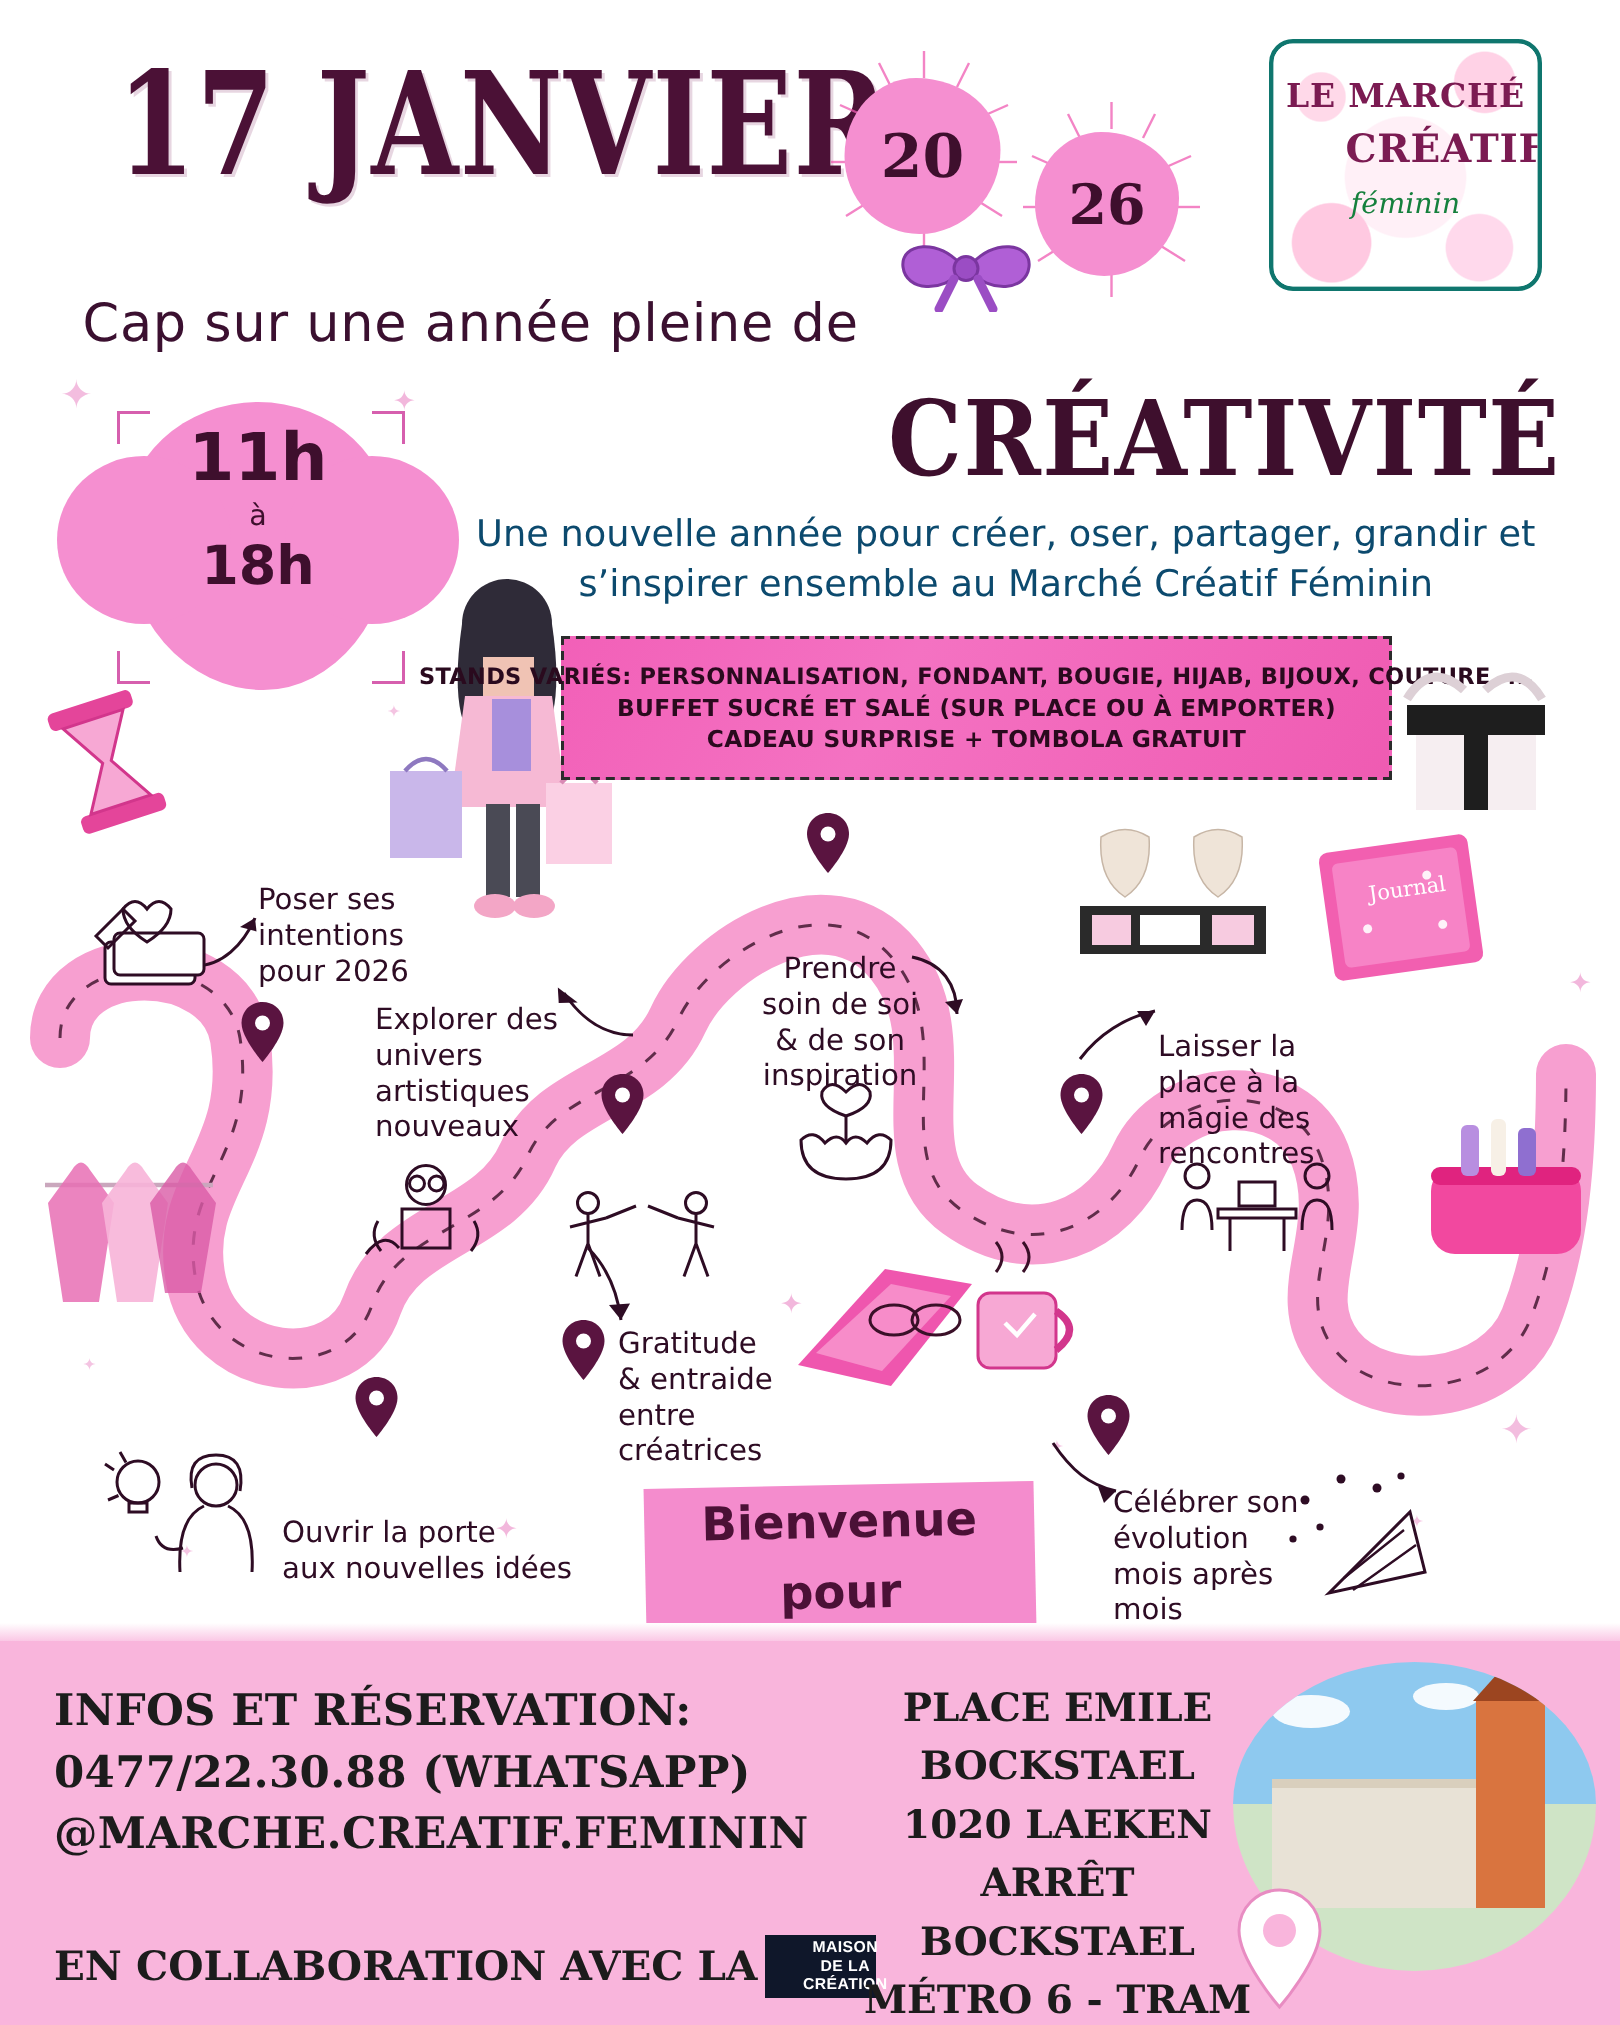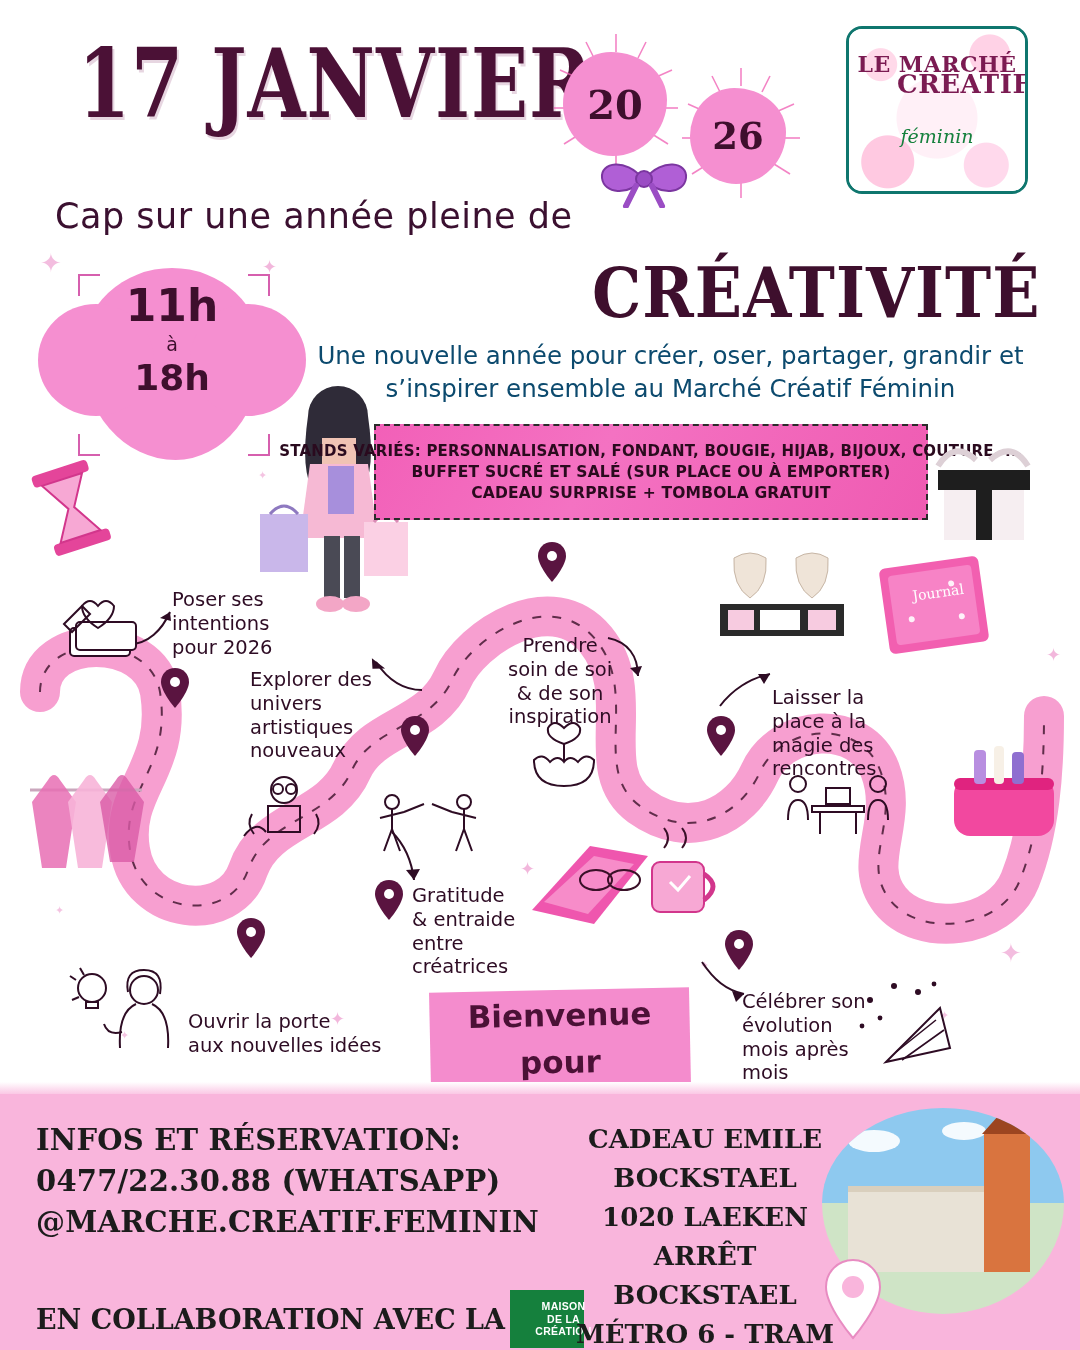--- a/index.html
+++ b/index.html
@@ -78,21 +78,21 @@
       radial-gradient(circle at 22% 82%, #ffc9e1 0 26px, transparent 27px),
       radial-gradient(circle at 78% 84%, #ffd9ec 0 22px, transparent 23px),
       radial-gradient(circle at 50% 55%, #fff0f7 0 40px, transparent 41px),
       #ffffff;
   }
   .logo-t1, .logo-t2, .logo-t3 {
     position: absolute; width: 100%; text-align: center;
     color: #7b1b52;
   }
   .logo-t1 { top: 22px; font-family:"DejaVu Serif",serif; font-weight:700; font-size: 22px; letter-spacing:.5px;}
-  .logo-t2 { top: 40px; font-family:"DejaVu Serif",serif; font-weight:700; font-size: 26px; letter-spacing:.5px;padding-left:48px;}
+  .logo-t2 { top: 56px; font-family:"DejaVu Serif",serif; font-weight:700; font-size: 26px; letter-spacing:.5px;padding-left:48px;}
   .logo-t3 { top: 96px; font-family:"DejaVu Serif",serif; font-style: italic; font-size: 19px; color:#15803d;}
 
   .tagline {
     position: absolute; left: 55px; top: 196px;
     font-family: "DejaVu Sans", sans-serif;
     font-size: 35px;
     color: #3b1030;
     letter-spacing: .5px;
   }
   .creativite {
@@ -213,21 +213,21 @@
     line-height: 1.42;
     letter-spacing: .2px;
   }
   .footer-left .row { display:flex; align-items:center; gap:10px; }
   .collab {
     position:absolute; left: 36px; top: 196px;
     display:flex; align-items:center; gap: 5px;
     font-family:"DejaVu Serif", serif; font-weight:700; font-size: 27px; color:#1c1c1c;
   }
   .mdc {
-    width: 74px; height: 58px; background:#15803d; color:#fff;
+    width: 74px; height: 42px; background:#0f172a; color:#fff;
     font-family:"Liberation Sans",sans-serif; font-weight:700; font-size: 10.5px;
     display:flex; flex-direction:column; align-items:center; justify-content:center;
     line-height:1.18; text-align:center; letter-spacing:.3px;padding-left:33px;
   }
   .footer-center {
     position:absolute; left: 560px; top: 26px; width: 290px;
     text-align:center;
     font-family: "DejaVu Serif", serif; font-weight: 700; color:#1c1c1c;
     font-size: 26px; line-height: 1.5;
   }
@@ -625,21 +625,21 @@
     <div class="collab">
       <span>EN COLLABORATION AVEC LA</span>
       <span class="mdc">
         <span>MAISON</span>
         <span>DE LA</span>
         <span>CRÉATION</span>
       </span>
     </div>
 
     <div class="footer-center">
-      <div>CADEAU EMILE BOCKSTAEL</div>
+      <div>PLACE EMILE BOCKSTAEL</div>
       <div>1020 LAEKEN</div>
       <div>ARRÊT BOCKSTAEL</div>
       <div>MÉTRO 6 - TRAM 62/93</div>
 
     </div>
 
     <div class="footer-photo">
       <div class="cloud" style="left:26px;top:22px;width:52px;height:22px;"></div>
       <div class="cloud" style="left:120px;top:14px;width:44px;height:18px;"></div>
       <div class="building"></div>

